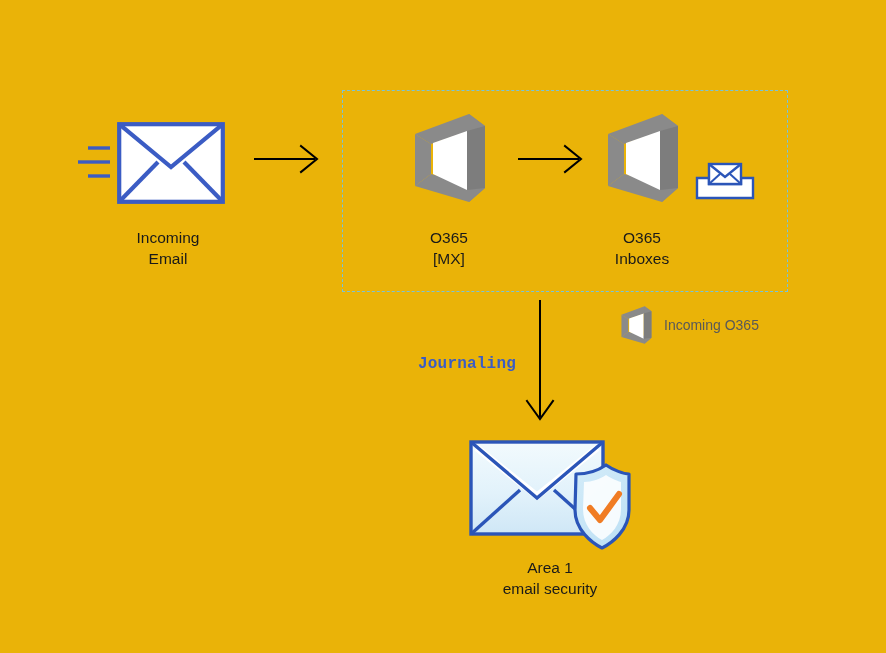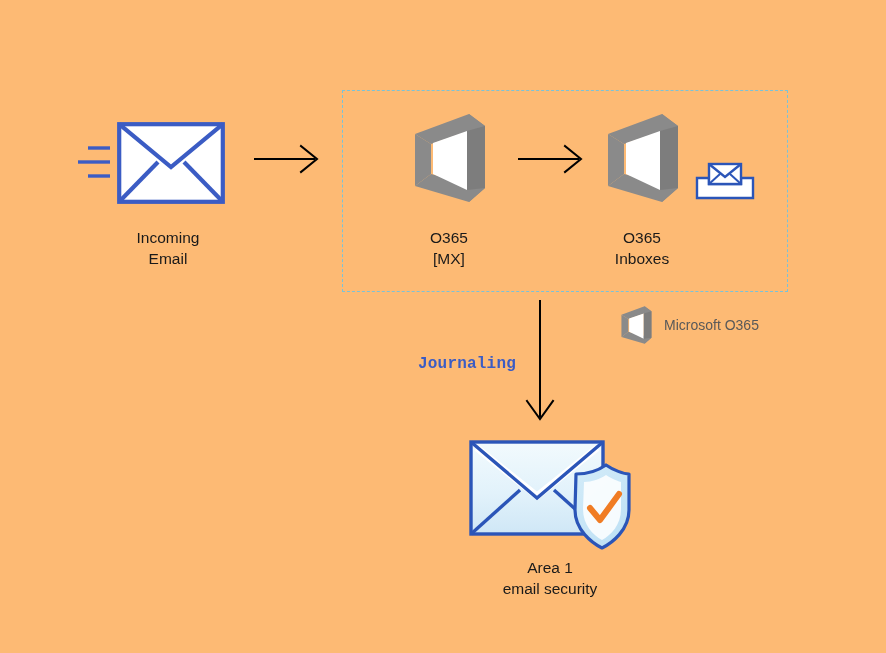--- a/index.html
+++ b/index.html
@@ -7,21 +7,21 @@
     padding: 0;
     background: #ffffff;
   }
   body {
     font-family: "Liberation Sans", sans-serif;
   }
   #canvas {
     position: relative;
     width: 886px;
     height: 653px;
-    background: #fdba74;
+    background: #eab308;
     overflow: hidden;
   }
   .abs { position: absolute; }
 
   .label {
     color: #1a1a1a;
     font-size: 15.5px;
     line-height: 21px;
     text-align: center;
     white-space: pre-line;
@@ -142,21 +142,21 @@
     <span style="display:inline-block; width:36px; height:40px; flex:0 0 auto;">
       <svg width="36" height="40" viewBox="0 0 84 92">
         <path d="M 8 22 L 62 2 L 78 14 L 24 32 Z" fill="#8a8a8a"></path>
         <path d="M 8 22 L 24 32 L 24 62 L 8 74 Z" fill="#8a8a8a"></path>
         <path d="M 8 74 L 24 62 L 78 76 L 62 90 Z" fill="#8a8a8a"></path>
         <path d="M 62 2 L 78 14 L 78 76 L 62 90 Z" fill="#8a8a8a"></path>
         <path d="M 26 31 L 60 19 L 60 78 L 26 62 Z" fill="#ffffff"></path>
         <path d="M 60 19 L 78 14 L 78 76 L 60 78 Z" fill="#7d7d7d"></path>
       </svg>
     </span>
-    <span class="legend-label">Microsoft O365</span>
+    <span class="legend-label">Incoming O365</span>
   </div>
 
   <div class="abs journaling-label" style="left:418px; top:355px;">Journaling</div>
 
   <div class="abs" style="left:522px; top:300px; width:36px; height:122px;">
     <svg width="36" height="122" viewBox="0 0 36 122">
       <line x1="18" y1="0" x2="18" y2="117" stroke="#000000" stroke-width="2"></line>
       <path d="M 5 101 L 18 119 L 31 101" fill="none" stroke="#000000" stroke-width="2" stroke-linecap="square" stroke-linejoin="miter"></path>
     </svg>
   </div>

